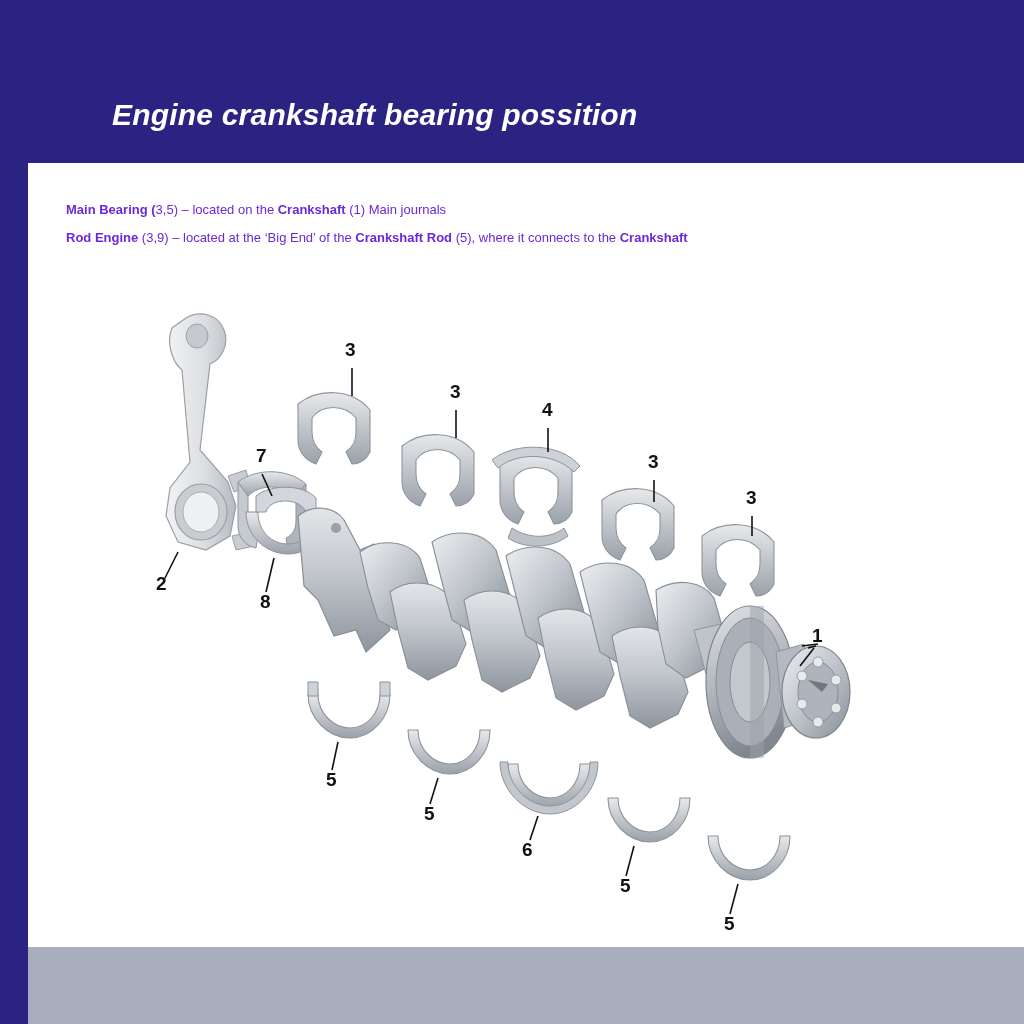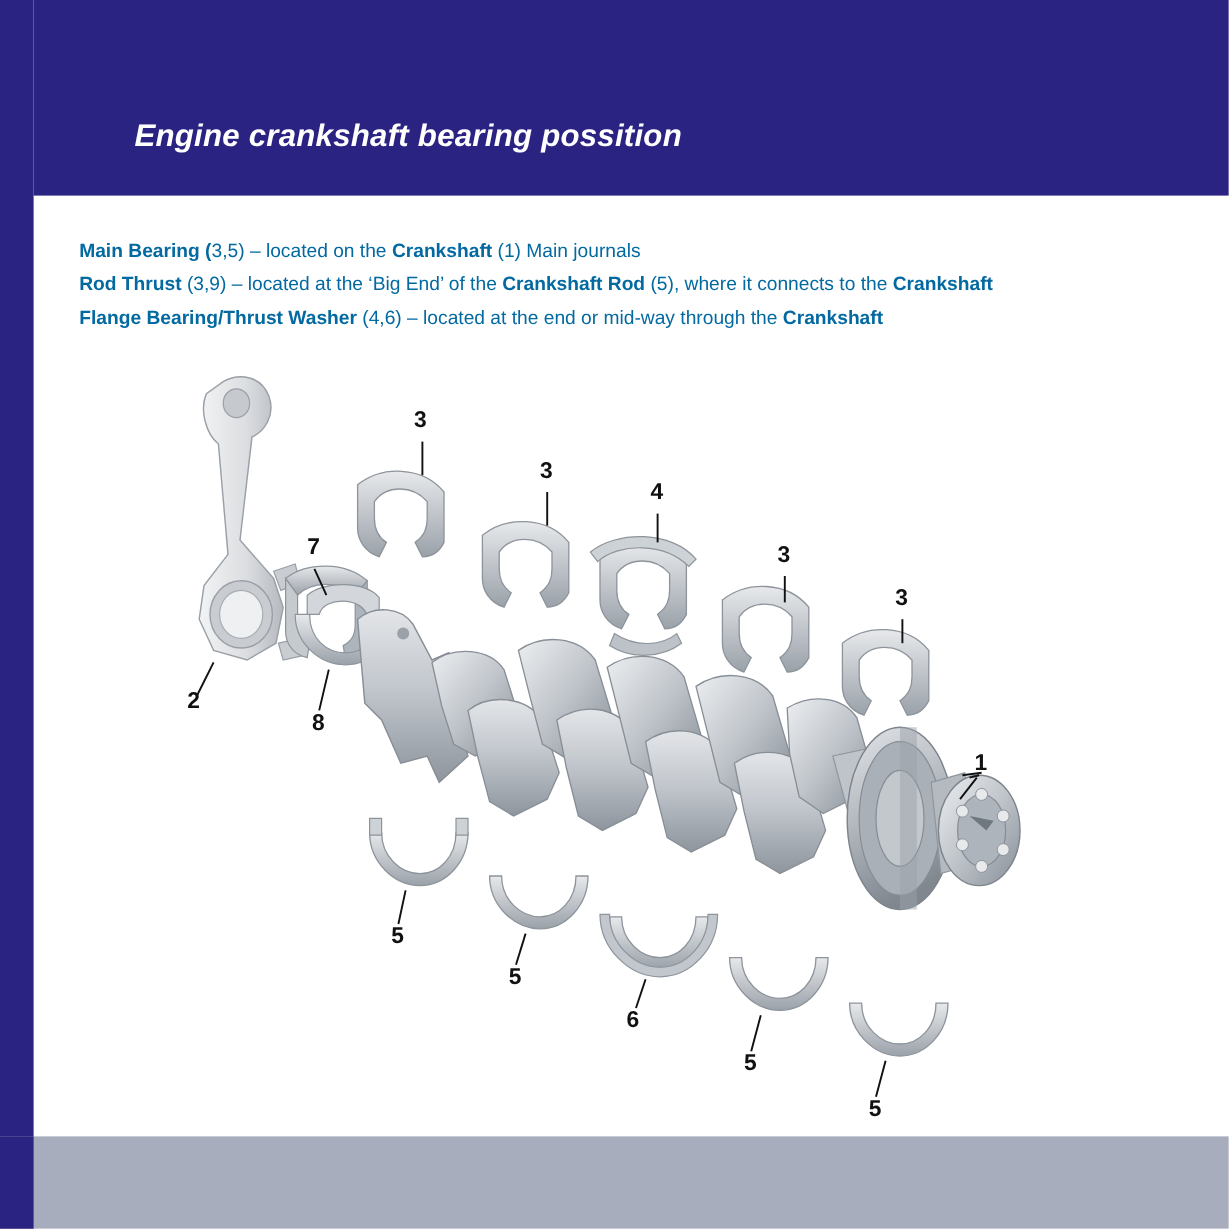--- a/index.html
+++ b/index.html
@@ -35,35 +35,35 @@
     left: 28px;
     top: 0;
     width: 996px;
     height: 163px;
     background: #2b2382;
   }
   .header-title {
     position: absolute;
     left: 84px;
     top: 98px;
-    font-size: 26px;
+    font-size: 30px;
     font-style: italic;
     font-weight: bold;
     color: #ffffff;
     letter-spacing: 0.2px;
     white-space: nowrap;
   }
   
   .text-block {
     position: absolute;
     left: 66px;
     top: 196px;
     width: 930px;
-    color: #0369a1;
-    font-size: 16px;
+    color: #6d28d9;
+    font-size: 13px;
     line-height: 28px;
   }
   .text-line {
     white-space: nowrap;
   }
   .b { font-weight: bold; }
 
   
   .figure {
     position: absolute;
@@ -100,24 +100,21 @@
   <div class="left-rail"></div>
   <div class="header-band">
     <div class="header-title">Engine crankshaft bearing possition</div>
   </div>
 
   <div class="text-block">
     <div class="text-line">
       <span class="b">Main Bearing (</span><span>3,5) – located on the </span><span class="b">Crankshaft</span><span> (1) Main journals</span>
     </div>
     <div class="text-line">
-      <span class="b">Rod Thrust</span><span> (3,9) – located at the ‘Big End’ of the </span><span class="b">Crankshaft Rod</span><span> (5), where it connects to the </span><span class="b">Crankshaft</span>
-    </div>
-    <div class="text-line">
-      <span class="b">Flange Bearing/Thrust Washer</span><span> (4,6) – located at the end or mid-way through the </span><span class="b">Crankshaft</span>
+      <span class="b">Rod Engine</span><span> (3,9) – located at the ‘Big End’ of the </span><span class="b">Crankshaft Rod</span><span> (5), where it connects to the </span><span class="b">Crankshaft</span>
     </div>
   </div>
 
   <div class="figure">
     <svg width="920" height="640" viewBox="0 0 920 640" xmlns="http://www.w3.org/2000/svg">
       <defs>
         <linearGradient id="gMetal" x1="0" y1="0" x2="0" y2="1">
           <stop offset="0%" stop-color="#e3e5e8"></stop>
           <stop offset="45%" stop-color="#c2c7cd"></stop>
           <stop offset="100%" stop-color="#8e959d"></stop>

